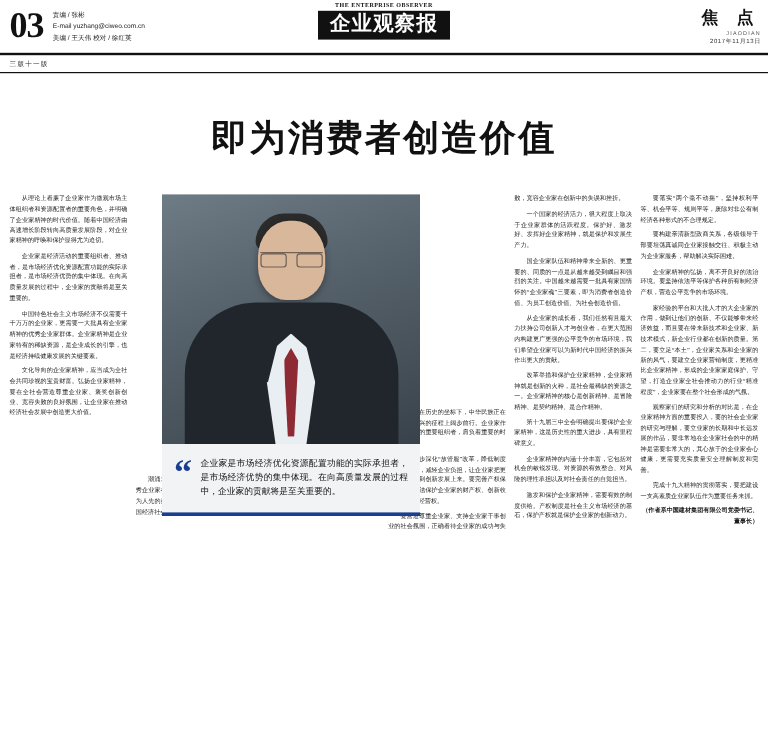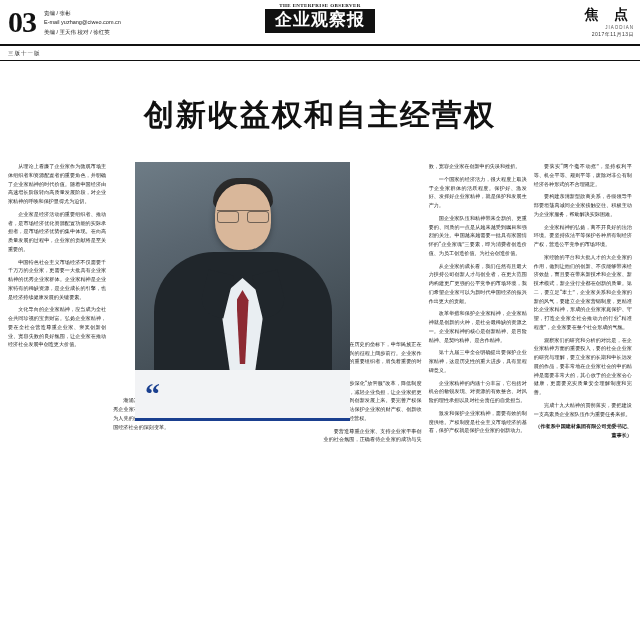--- a/index.html
+++ b/index.html
@@ -184,37 +184,38 @@
       <div class="sec">焦 点</div>
       <div class="pin">JIAODIAN</div>
       <div class="date">2017年11月13日</div>
     </div>
   </div>
 
   <div class="subbar">
     <div class="edition">三版十一版</div>
   </div>
 
-  <div class="headline">创新收益权和自主经营权</div>
+  <div class="headline">即为消费者创造价值</div>
 
   <div class="body-area">
 
     <div class="feature">
       <div class="photo">
         <div class="hair"></div>
         <div class="head"></div>
         <div class="glasses"></div>
         <div class="body"></div>
         <div class="shirt"></div>
         <div class="tie"></div>
         <div class="collarL"></div>
         <div class="collarR"></div>
       </div>
       <div class="quotebox">
         <div class="quotemark">“</div>
+        <div class="quotetext">企业家是市场经济优化资源配置功能的实际承担者，是市场经济优势的集中体现。在向高质量发展的过程中，企业家的贡献将是至关重要的。</div>
       </div>
     </div>
 
     <div class="cols">
 
       <p class="col-text">从理论上看廉了企业家作为微观市场主体组织者和资源配置者的重要角色，并明确了企业家精神的时代价值。随着中国经济由高速增长阶段转向高质量发展阶段，对企业家精神的呼唤和保护显得尤为迫切。</p>
       <p class="col-text">企业家是经济活动的重要组织者、推动者，是市场经济优化资源配置功能的实际承担者，是市场经济优势的集中体现。在向高质量发展的过程中，企业家的贡献将是至关重要的。</p>
       <p class="col-text">中国特色社会主义市场经济不仅需要千千万万的企业家，更需要一大批具有企业家精神的优秀企业家群体。企业家精神是企业家特有的稀缺资源，是企业成长的引擎，也是经济持续健康发展的关键要素。</p>
       <p class="col-text">文化导向的企业家精神，应当成为全社会共同珍视的宝贵财富。弘扬企业家精神，要在全社会营造尊重企业家、褒奖创新创业、宽容失败的良好氛围，让企业家在推动经济社会发展中创造更大价值。</p>
 

